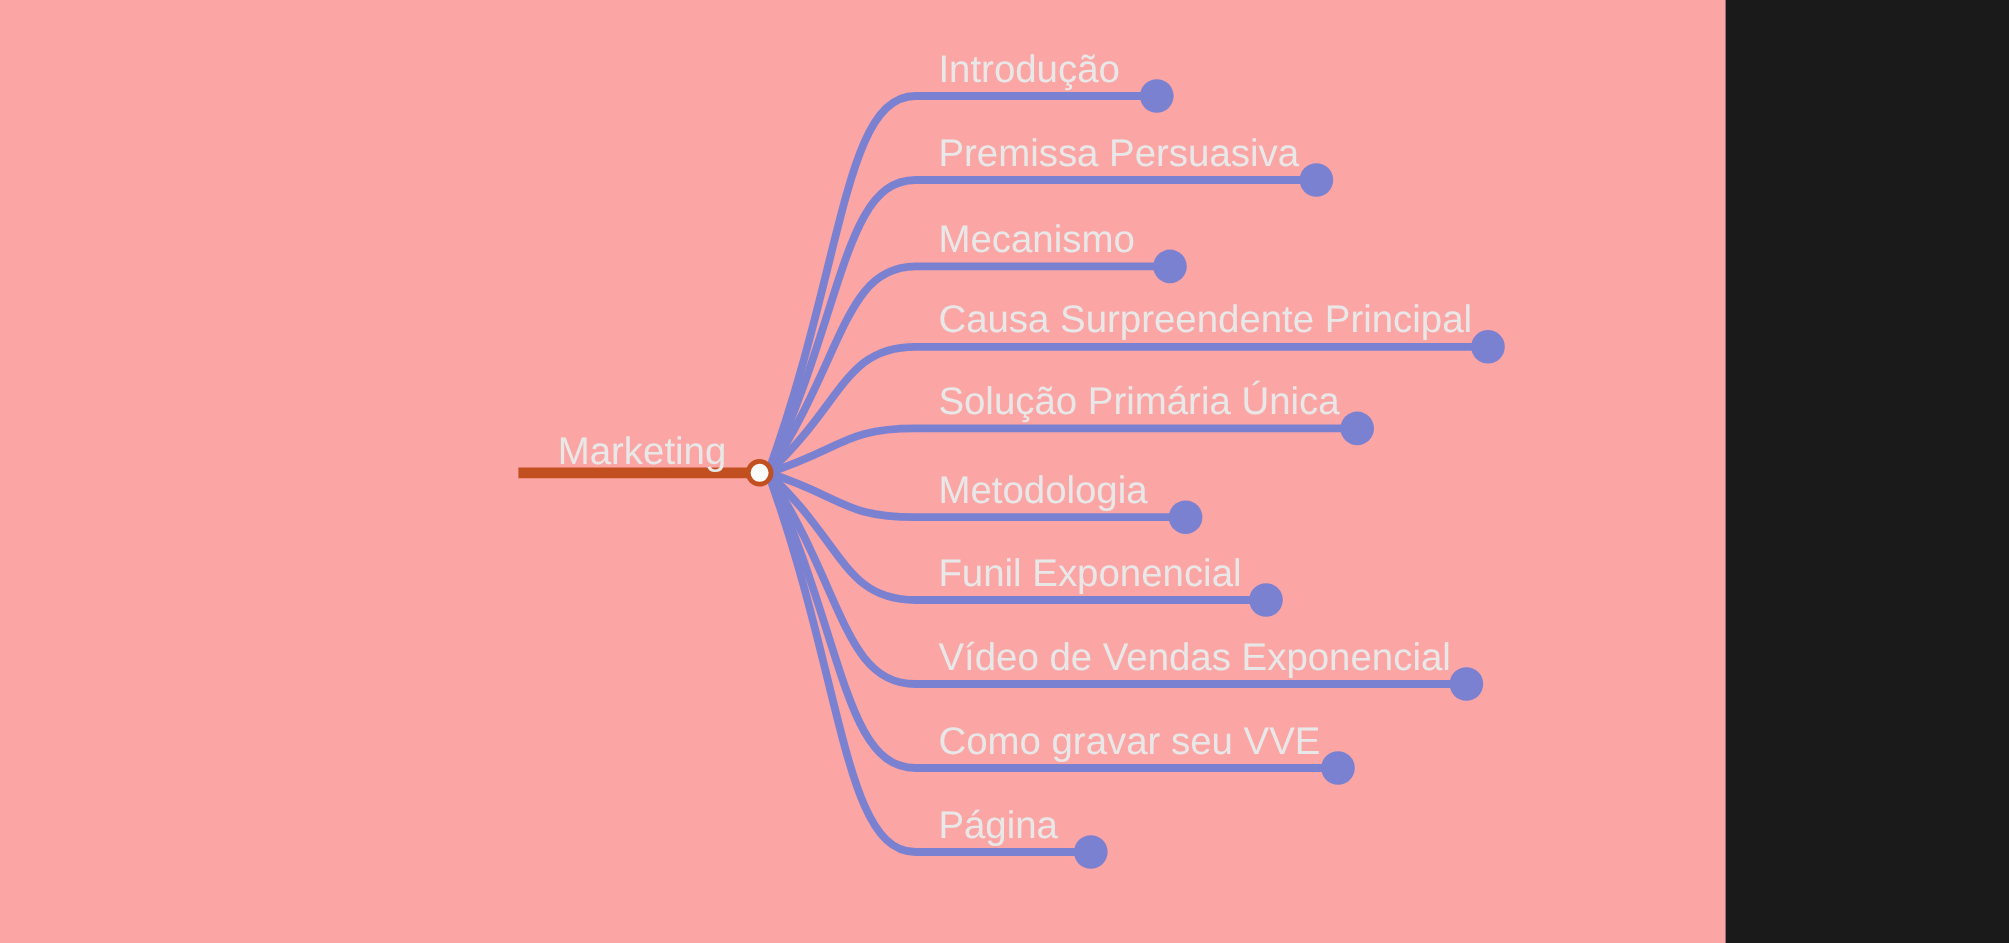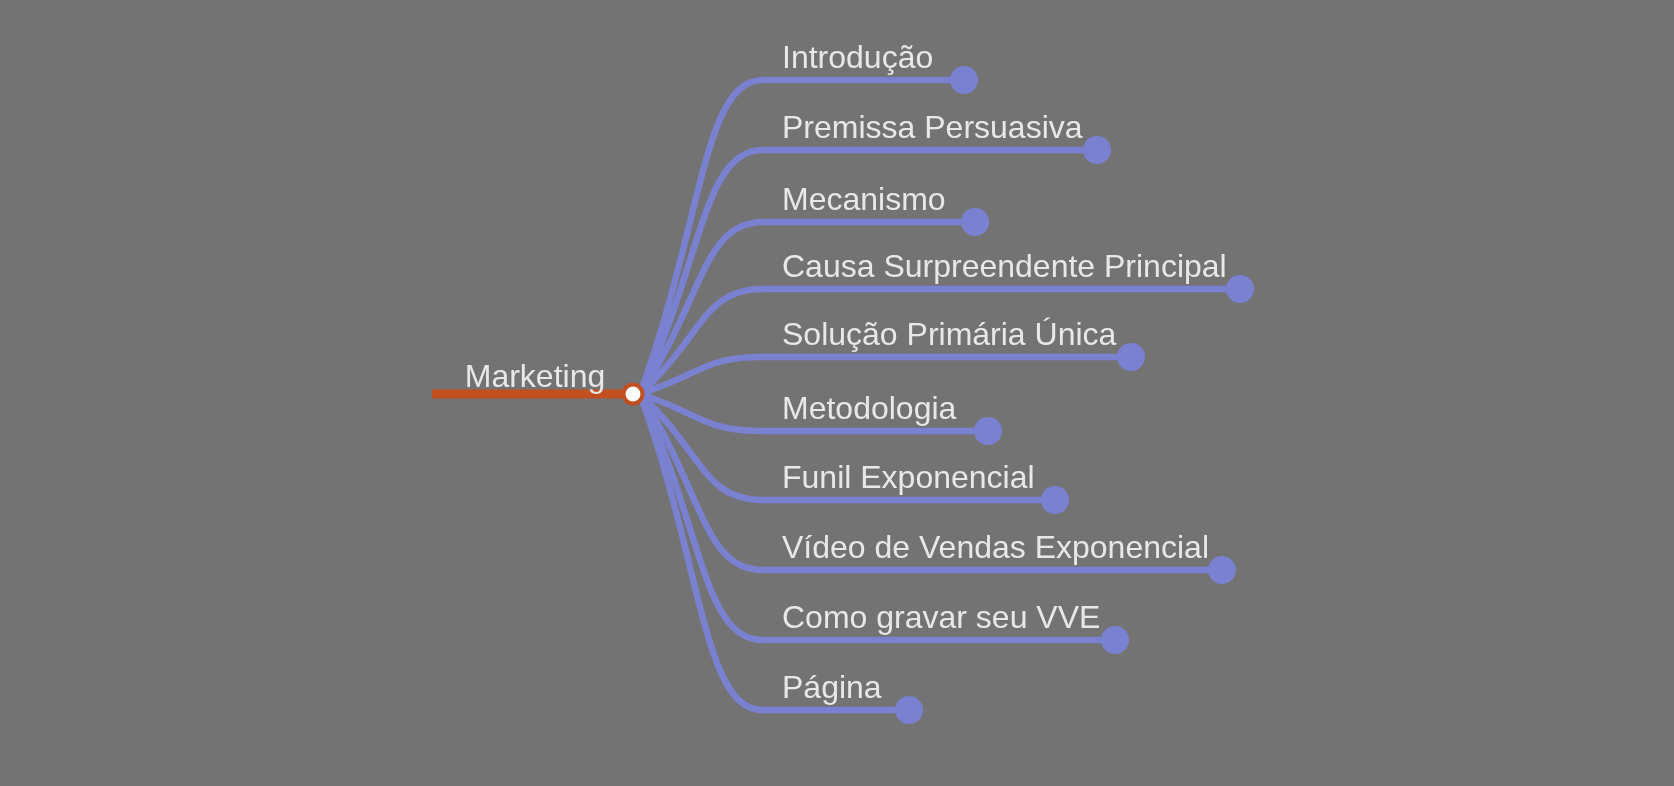--- a/index.html
+++ b/index.html
@@ -5,23 +5,23 @@
   html, body {
     margin: 0;
     padding: 0;
     background: #1a1a1b;
     width: 1674px;
     height: 786px;
     overflow: hidden;
   }
   .stage {
     position: relative;
-    width: 1674px;
+    width: 1438px;
     height: 786px;
-    background: #737373;
+    background: #fca5a5;
   }
   svg text {
     font-family: "Liberation Sans", "DejaVu Sans", sans-serif;
     font-weight: 400;
   }
   svg .node-label { cursor: pointer; }
   svg .link { pointer-events: none; }
 </style>
 </head>
 <body>

